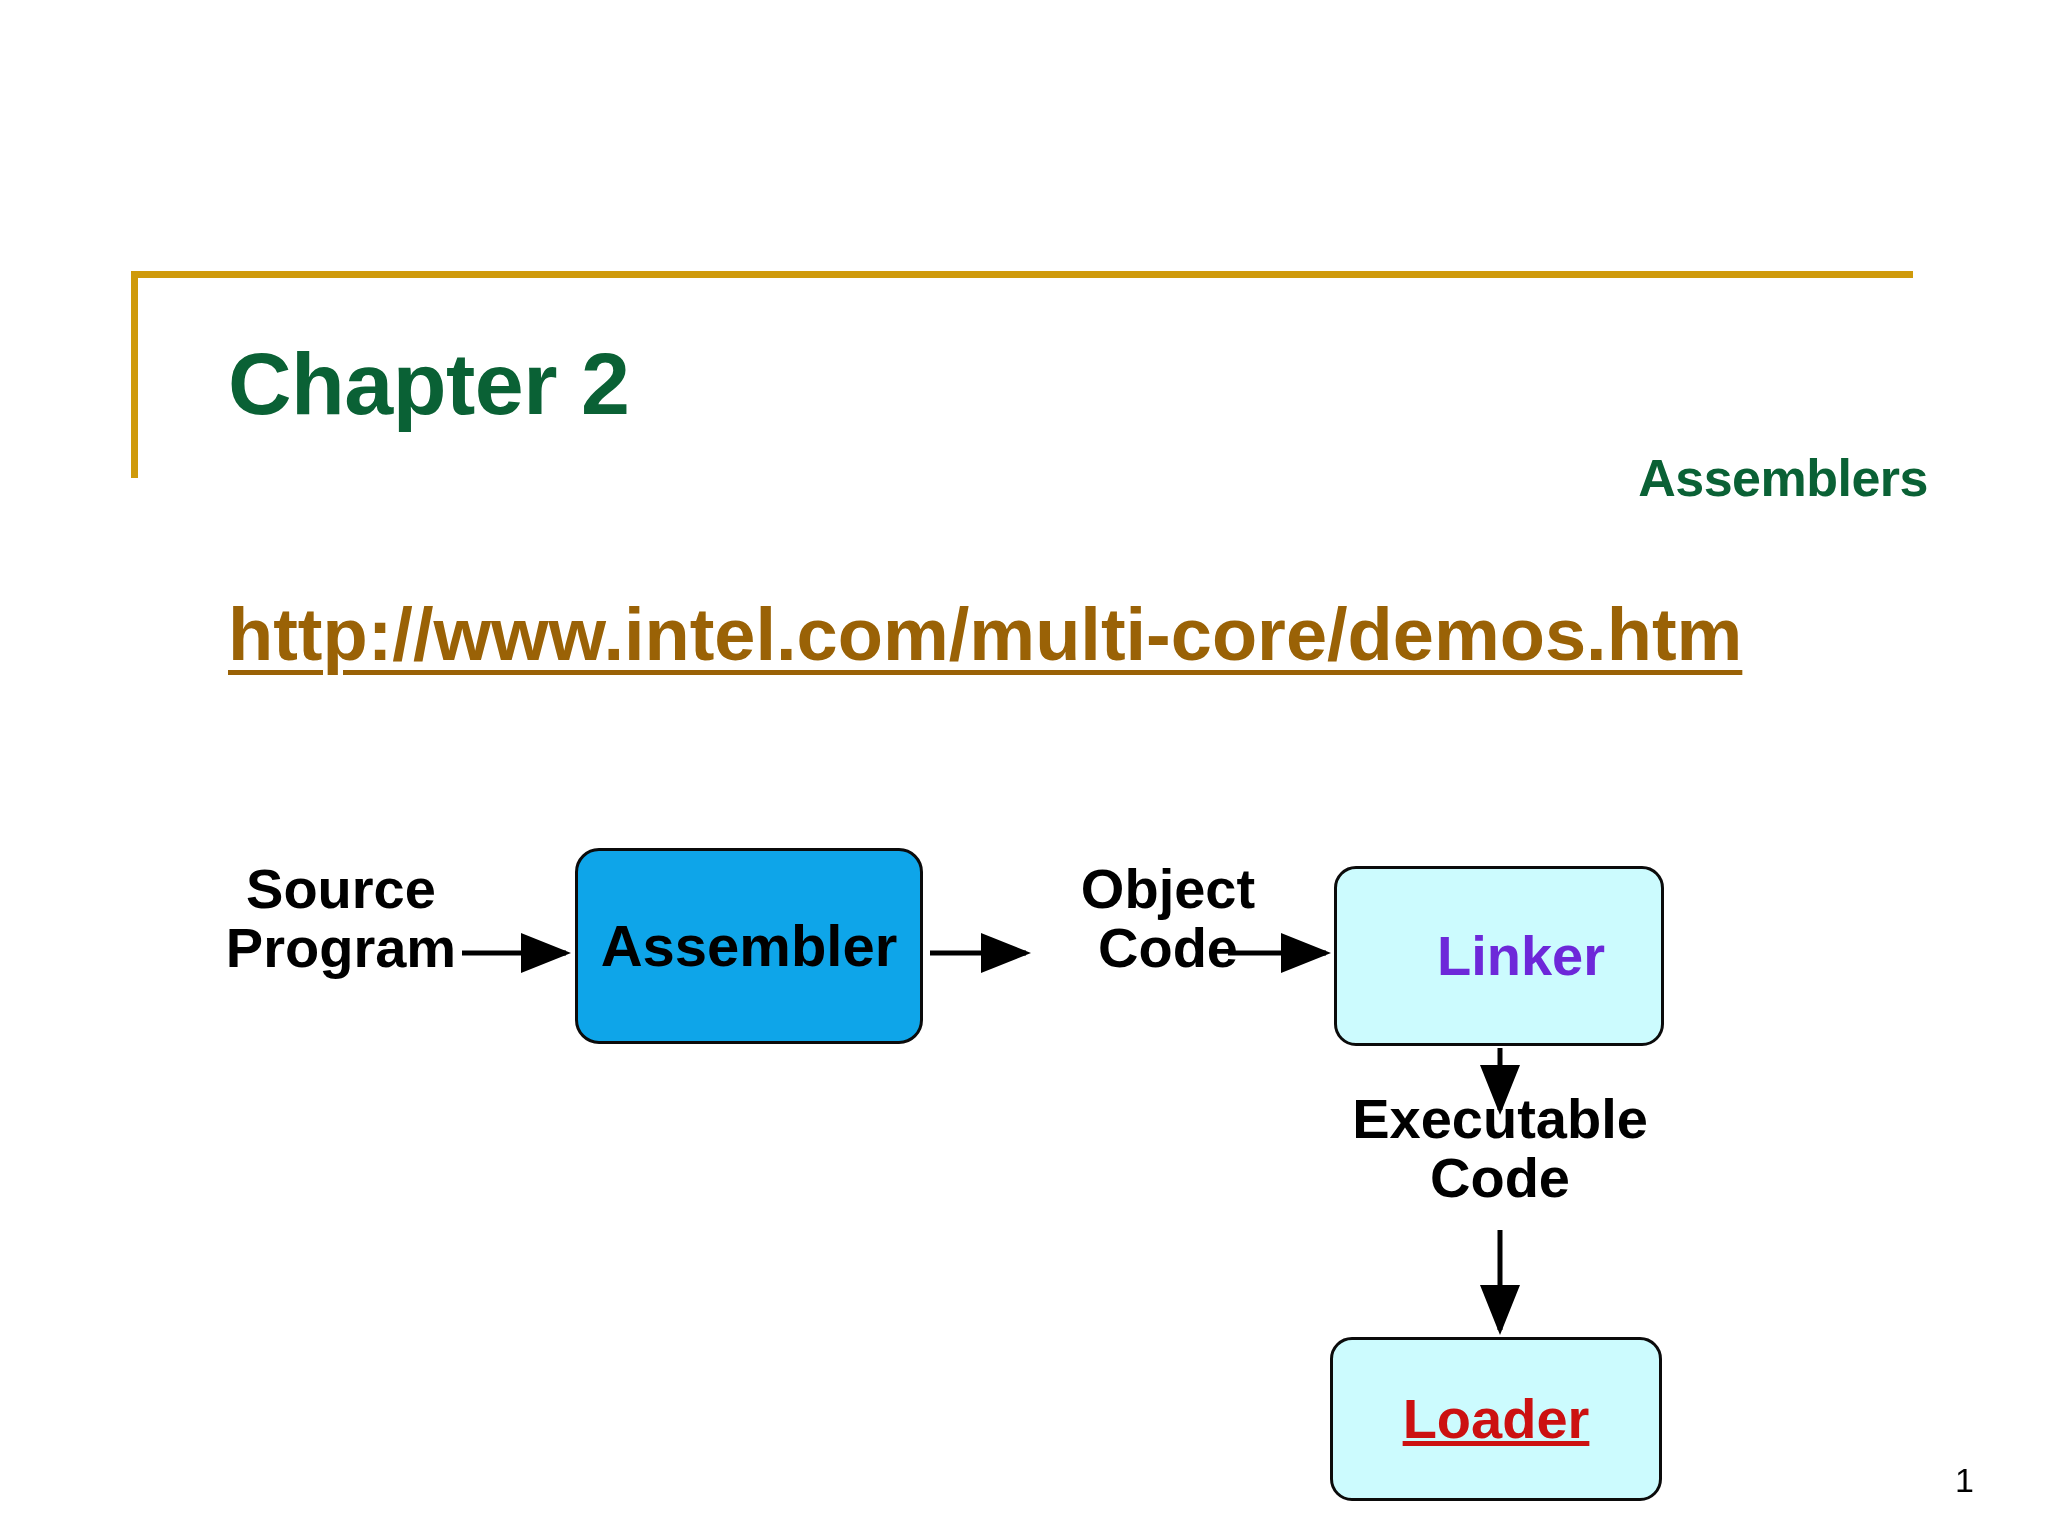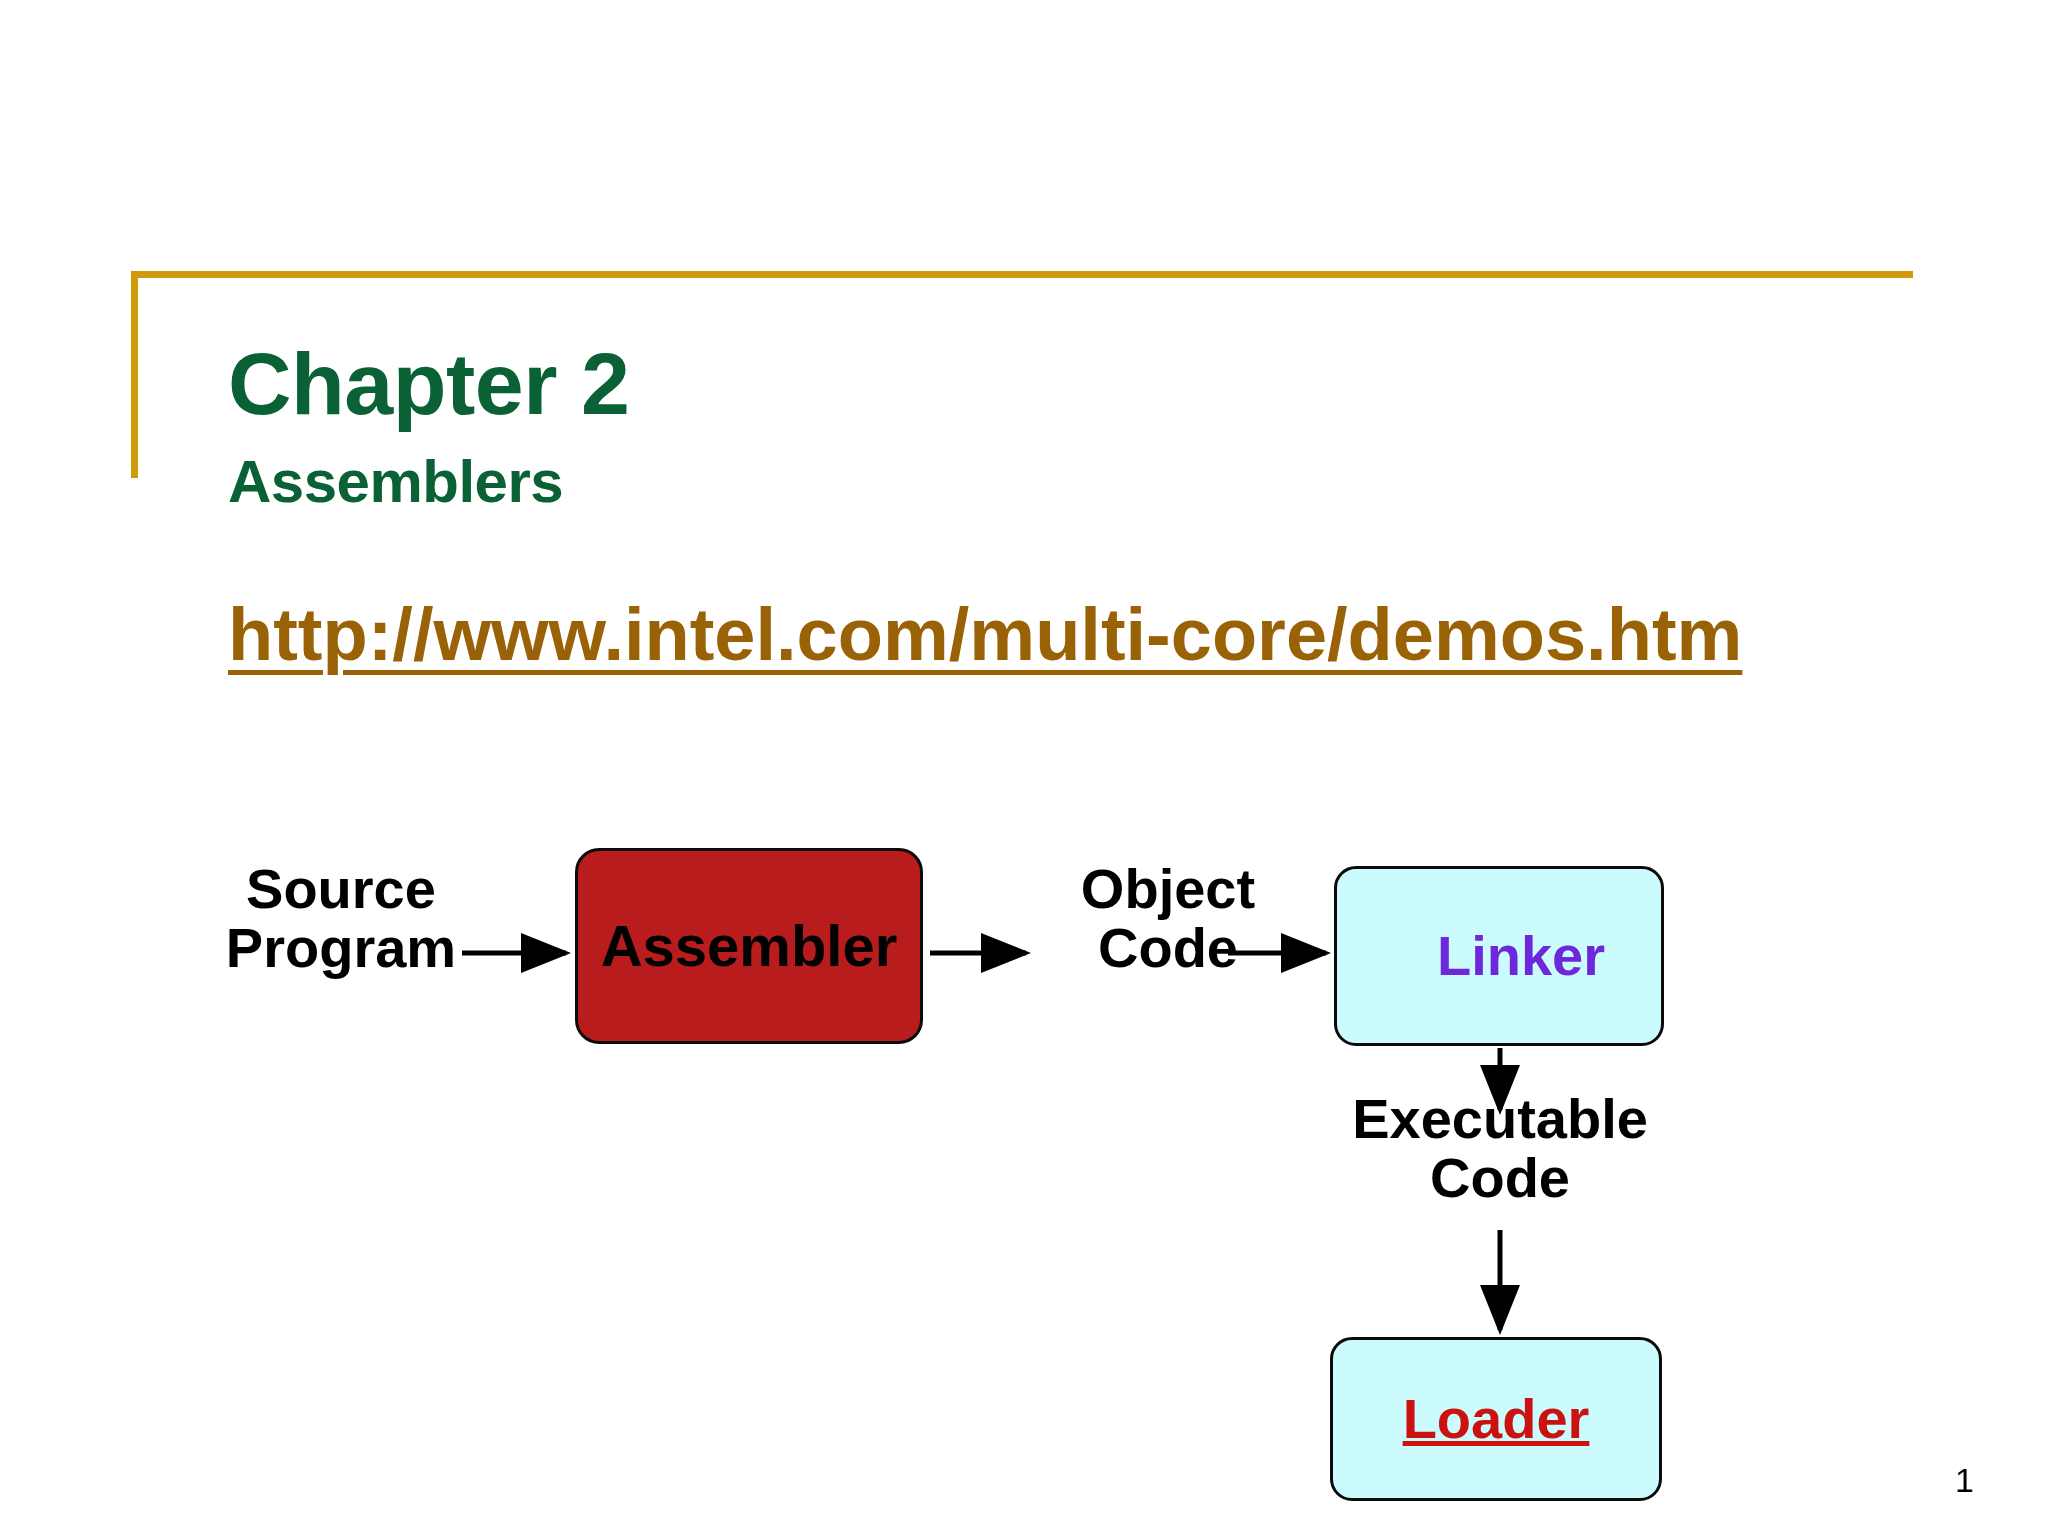--- a/index.html
+++ b/index.html
@@ -45,21 +45,21 @@
   }
   .title-line1, .title-line2 {
     color: #0A6135;
     font-weight: bold;
     font-size: 86px;
     line-height: 1.0;
     letter-spacing: -0.5px;
     white-space: nowrap;
   }
   .title-line1 { font-size: 88px; }
-  .title-line2 { font-size: 60px; margin-top: 24px; }
+  .title-line2 { font-size: 52px; margin-top: 24px; text-align: right; }
 
   .url-link {
     position: absolute;
     left: 228px;
     top: 598px;
     color: #9A6206;
     font-weight: bold;
     font-size: 74px;
     line-height: 1.0;
     text-decoration: underline;
@@ -91,21 +91,21 @@
   }
 
   
   .box {
     border: 3px solid #0b0b0b;
     border-radius: 22px;
   }
   .box-assembler {
     left: 575px; top: 848px;
     width: 348px; height: 196px;
-    background: #b91c1c;
+    background: #0ea5e9;
     color: #000000;
     font-size: 58px;
     border-radius: 24px;
   }
   .box-linker {
     left: 1334px; top: 866px;
     width: 330px; height: 180px;
     background: #CCFBFE;
     color: #6d28d9;
     font-size: 56px;

